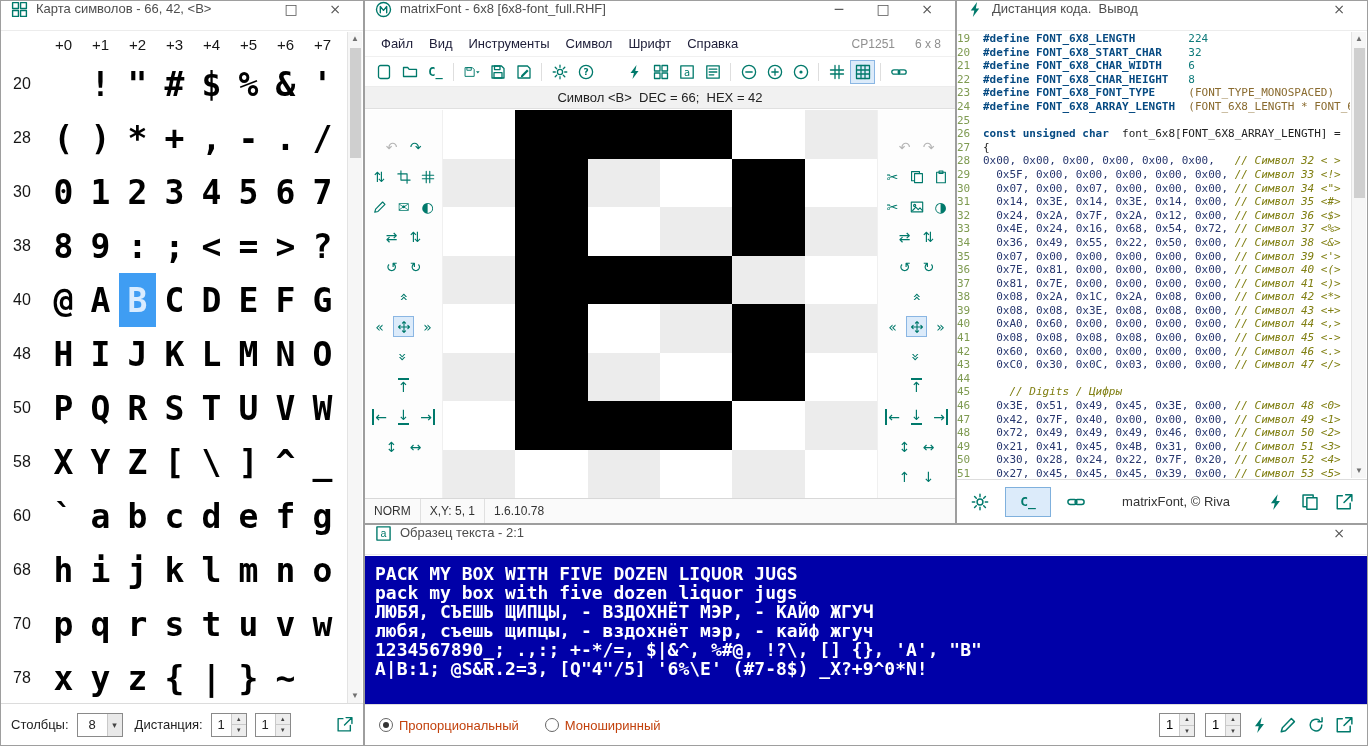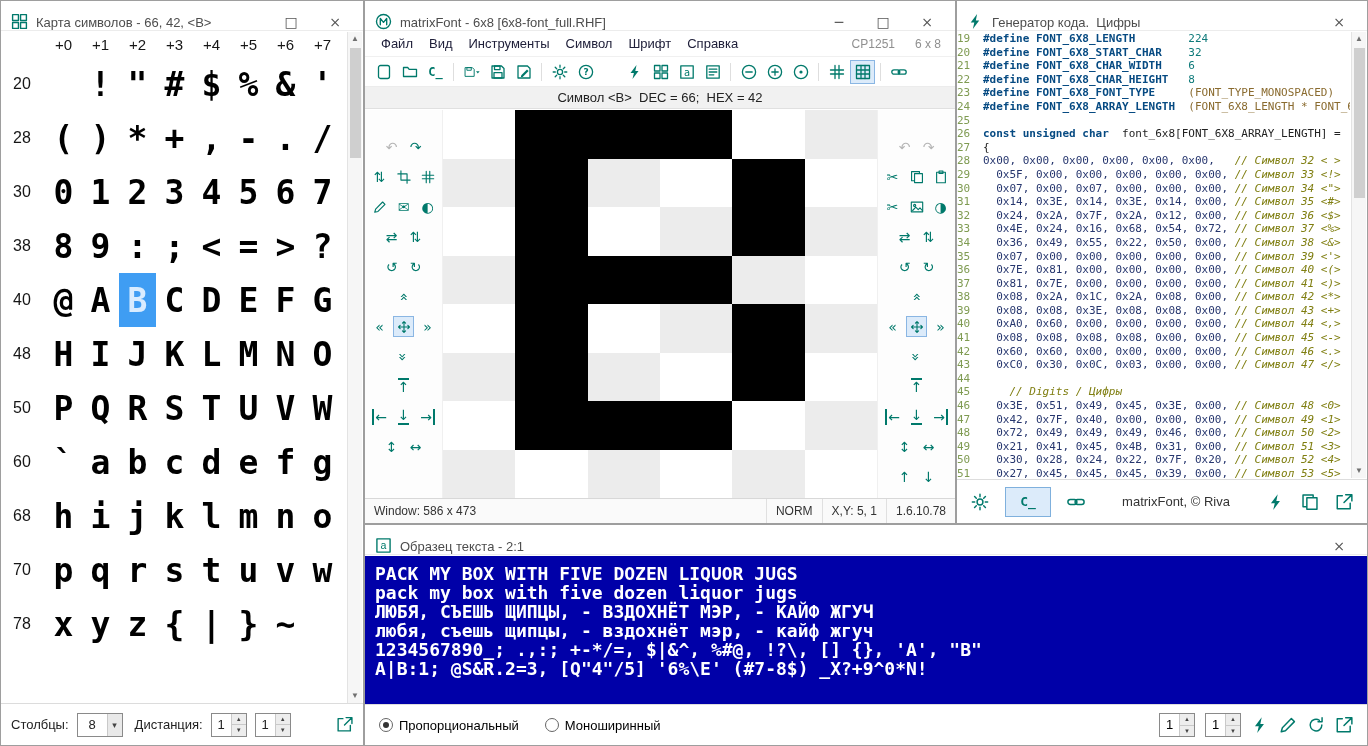--- a/index.html
+++ b/index.html
@@ -6,21 +6,21 @@
   *{box-sizing:border-box}
   html,body{margin:0;padding:0}
   body{width:1368px;height:746px;position:relative;overflow:hidden;background:#e8e8e8;
        font-family:"Liberation Sans",sans-serif;}
   .window{position:absolute;background:#fff;border:1px solid #9e9e9e}
   #win-charmap{left:0;top:0;width:364px;height:746px;z-index:2}
   #win-editor{left:364px;top:0;width:592px;height:524px}
   #win-code{left:956px;top:0;width:412px;height:524px}
   #win-sample{left:364px;top:524px;width:1004px;height:222px}
 
-  .titlebar{height:30px;display:flex;align-items:flex-end;gap:8px;padding:0 10px;background:#fff;
+  .titlebar{height:30px;display:flex;align-items:flex-start;gap:8px;padding:0 10px;background:#fff;
             border-bottom:1px solid #ececec}
   .ttitle{font-size:13px;color:#4d4d4d;white-space:pre}
   .tspace{flex:1}
   .wbtn{width:36px;text-align:center;font-size:14px;color:#555;cursor:default;font-family:"DejaVu Sans",sans-serif}
   .ticon{width:17px;height:17px;color:var(--accent);display:flex;align-items:center;justify-content:center;flex:0 0 auto}
   svg{fill:none;stroke:currentColor;stroke-width:1.3;stroke-linecap:round;stroke-linejoin:round}
   .ticon svg{width:17px;height:17px}
 
   
   .cm-header{display:flex;margin-left:44px;height:26px;align-items:center;font-size:15px;color:#161616}
@@ -114,21 +114,21 @@
           font-family:"DejaVu Sans Mono",monospace;font-weight:bold;font-size:13px;display:flex;
           align-items:center;justify-content:center}
   .credit{font-size:13px;color:#333;margin:8px auto}
 
   
   .sample-area{position:absolute;top:31px;left:0;right:0;height:150px;background:var(--sample-bg);color:#fff;
                font-family:"DejaVu Sans Mono",monospace;font-size:18px;font-weight:bold;padding:8px 10px;
                line-height:19px;white-space:pre;overflow:hidden}
   .sample-footer{position:absolute;left:0;right:0;bottom:0;height:41px;border-top:1px solid #ddd;display:flex;
                  align-items:center;gap:10px;padding:0 14px;background:#fff}
-  .radio-row{display:flex;align-items:center;gap:6px;font-size:13px;color:#000000;margin-right:16px}
+  .radio-row{display:flex;align-items:center;gap:6px;font-size:13px;color:#c2410c;margin-right:16px}
   .rcirc{width:14px;height:14px;border:1px solid #666;border-radius:50%;position:relative;background:#fff;flex:0 0 auto}
   .rcirc.checked::after{content:"";position:absolute;left:3px;top:3px;right:3px;bottom:3px;background:#333;border-radius:50%}
   .sample-footer .icon-btn svg{width:18px;height:18px}
 </style>
 </head>
 <body>
 
 <div class="window" id="win-charmap">
   <div class="titlebar">
     <span class="ticon">
@@ -224,20 +224,31 @@
       <div class="cm-row">
         <span class="cm-rowlabel">50</span>
         <span class="cm-cell">P</span>
         <span class="cm-cell">Q</span>
         <span class="cm-cell">R</span>
         <span class="cm-cell">S</span>
         <span class="cm-cell">T</span>
         <span class="cm-cell">U</span>
         <span class="cm-cell">V</span>
         <span class="cm-cell">W</span>
+      </div>
+      <div class="cm-row">
+        <span class="cm-rowlabel">58</span>
+        <span class="cm-cell">X</span>
+        <span class="cm-cell">Y</span>
+        <span class="cm-cell">Z</span>
+        <span class="cm-cell">[</span>
+        <span class="cm-cell">\</span>
+        <span class="cm-cell">]</span>
+        <span class="cm-cell">^</span>
+        <span class="cm-cell">_</span>
       </div>
       <div class="cm-row">
         <span class="cm-rowlabel">60</span>
         <span class="cm-cell">`</span>
         <span class="cm-cell">a</span>
         <span class="cm-cell">b</span>
         <span class="cm-cell">c</span>
         <span class="cm-cell">d</span>
         <span class="cm-cell">e</span>
         <span class="cm-cell">f</span>
@@ -661,35 +672,34 @@
           <span class="sbtn">↕</span>
           <span class="sbtn">↔</span>
         </div>
         <div class="tgroup">
           <span class="sbtn">↑</span>
           <span class="sbtn">↓</span>
         </div>
       </div>
   </div>
   <div class="statusbar">
-    <span class="sseg first">Window: 586 x 473</span>
     <span class="sseg">NORM</span>
     <span class="sseg">X,Y: 5, 1</span>
     <span class="sseg">1.6.10.78</span>
   </div>
 </div>
 
 <div class="window" id="win-code">
   <div class="titlebar">
     <span class="ticon">
         <svg viewBox="0 0 16 16">
           <path fill="currentColor" stroke="none" d="M9.5 1 3.5 9h3.4l-1.4 6 6-8H8.3z"></path>
         </svg>
       </span>
-    <span class="ttitle">Генератор кода.  Цифры</span>
+    <span class="ttitle">Дистанция кода.  Вывод</span>
     <span class="tspace"></span>
     <span class="wbtn">×</span>
   </div>
   <div class="code-area" id="code-lines"><div class="cline"><span class="ln">19</span><span class="lbody"><span class="kw">#define FONT_6X8_LENGTH</span><span class="plain">        </span><span class="num">224</span></span></div><div class="cline"><span class="ln">20</span><span class="lbody"><span class="kw">#define FONT_6X8_START_CHAR</span><span class="plain">    </span><span class="num">32</span></span></div><div class="cline"><span class="ln">21</span><span class="lbody"><span class="kw">#define FONT_6X8_CHAR_WIDTH</span><span class="plain">    </span><span class="num">6</span></span></div><div class="cline"><span class="ln">22</span><span class="lbody"><span class="kw">#define FONT_6X8_CHAR_HEIGHT</span><span class="plain">   </span><span class="num">8</span></span></div><div class="cline"><span class="ln">23</span><span class="lbody"><span class="kw">#define FONT_6X8_FONT_TYPE</span><span class="plain">     </span><span class="mac">(FONT_TYPE_MONOSPACED)</span></span></div><div class="cline"><span class="ln">24</span><span class="lbody"><span class="kw">#define FONT_6X8_ARRAY_LENGTH</span><span class="plain">  </span><span class="mac">(FONT_6X8_LENGTH * FONT_6X8_CHAR_WIDTH)</span></span></div><div class="cline"><span class="ln">25</span><span class="lbody"></span></div><div class="cline"><span class="ln">26</span><span class="lbody"><span class="kw">const unsigned char</span><span class="plain">  font_6x8[FONT_6X8_ARRAY_LENGTH] =</span></span></div><div class="cline"><span class="ln">27</span><span class="lbody"><span class="plain">{</span></span></div><div class="cline"><span class="ln">28</span><span class="lbody"><span class="hex">0x00, 0x00, 0x00, 0x00, 0x00, 0x00,</span><span class="plain">   </span><span class="com">// Символ 32 &lt; &gt;</span></span></div><div class="cline"><span class="ln">29</span><span class="lbody"><span class="hex">  0x5F, 0x00, 0x00, 0x00, 0x00, 0x00,</span><span class="plain"> </span><span class="com">// Символ 33 &lt;!&gt;</span></span></div><div class="cline"><span class="ln">30</span><span class="lbody"><span class="hex">  0x07, 0x00, 0x07, 0x00, 0x00, 0x00,</span><span class="plain"> </span><span class="com">// Символ 34 &lt;"&gt;</span></span></div><div class="cline"><span class="ln">31</span><span class="lbody"><span class="hex">  0x14, 0x3E, 0x14, 0x3E, 0x14, 0x00,</span><span class="plain"> </span><span class="com">// Символ 35 &lt;#&gt;</span></span></div><div class="cline"><span class="ln">32</span><span class="lbody"><span class="hex">  0x24, 0x2A, 0x7F, 0x2A, 0x12, 0x00,</span><span class="plain"> </span><span class="com">// Символ 36 &lt;$&gt;</span></span></div><div class="cline"><span class="ln">33</span><span class="lbody"><span class="hex">  0x4E, 0x24, 0x16, 0x68, 0x54, 0x72,</span><span class="plain"> </span><span class="com">// Символ 37 &lt;%&gt;</span></span></div><div class="cline"><span class="ln">34</span><span class="lbody"><span class="hex">  0x36, 0x49, 0x55, 0x22, 0x50, 0x00,</span><span class="plain"> </span><span class="com">// Символ 38 &lt;&amp;&gt;</span></span></div><div class="cline"><span class="ln">35</span><span class="lbody"><span class="hex">  0x07, 0x00, 0x00, 0x00, 0x00, 0x00,</span><span class="plain"> </span><span class="com">// Символ 39 &lt;'&gt;</span></span></div><div class="cline"><span class="ln">36</span><span class="lbody"><span class="hex">  0x7E, 0x81, 0x00, 0x00, 0x00, 0x00,</span><span class="plain"> </span><span class="com">// Символ 40 &lt;(&gt;</span></span></div><div class="cline"><span class="ln">37</span><span class="lbody"><span class="hex">  0x81, 0x7E, 0x00, 0x00, 0x00, 0x00,</span><span class="plain"> </span><span class="com">// Символ 41 &lt;)&gt;</span></span></div><div class="cline"><span class="ln">38</span><span class="lbody"><span class="hex">  0x08, 0x2A, 0x1C, 0x2A, 0x08, 0x00,</span><span class="plain"> </span><span class="com">// Символ 42 &lt;*&gt;</span></span></div><div class="cline"><span class="ln">39</span><span class="lbody"><span class="hex">  0x08, 0x08, 0x3E, 0x08, 0x08, 0x00,</span><span class="plain"> </span><span class="com">// Символ 43 &lt;+&gt;</span></span></div><div class="cline"><span class="ln">40</span><span class="lbody"><span class="hex">  0xA0, 0x60, 0x00, 0x00, 0x00, 0x00,</span><span class="plain"> </span><span class="com">// Символ 44 &lt;,&gt;</span></span></div><div class="cline"><span class="ln">41</span><span class="lbody"><span class="hex">  0x08, 0x08, 0x08, 0x08, 0x00, 0x00,</span><span class="plain"> </span><span class="com">// Символ 45 &lt;-&gt;</span></span></div><div class="cline"><span class="ln">42</span><span class="lbody"><span class="hex">  0x60, 0x60, 0x00, 0x00, 0x00, 0x00,</span><span class="plain"> </span><span class="com">// Символ 46 &lt;.&gt;</span></span></div><div class="cline"><span class="ln">43</span><span class="lbody"><span class="hex">  0xC0, 0x30, 0x0C, 0x03, 0x00, 0x00,</span><span class="plain"> </span><span class="com">// Символ 47 &lt;/&gt;</span></span></div><div class="cline"><span class="ln">44</span><span class="lbody"></span></div><div class="cline"><span class="ln">45</span><span class="lbody"><span class="com">    // Digits / Цифры</span></span></div><div class="cline"><span class="ln">46</span><span class="lbody"><span class="hex">  0x3E, 0x51, 0x49, 0x45, 0x3E, 0x00,</span><span class="plain"> </span><span class="com">// Символ 48 &lt;0&gt;</span></span></div><div class="cline"><span class="ln">47</span><span class="lbody"><span class="hex">  0x42, 0x7F, 0x40, 0x00, 0x00, 0x00,</span><span class="plain"> </span><span class="com">// Символ 49 &lt;1&gt;</span></span></div><div class="cline"><span class="ln">48</span><span class="lbody"><span class="hex">  0x72, 0x49, 0x49, 0x49, 0x46, 0x00,</span><span class="plain"> </span><span class="com">// Символ 50 &lt;2&gt;</span></span></div><div class="cline"><span class="ln">49</span><span class="lbody"><span class="hex">  0x21, 0x41, 0x45, 0x4B, 0x31, 0x00,</span><span class="plain"> </span><span class="com">// Символ 51 &lt;3&gt;</span></span></div><div class="cline"><span class="ln">50</span><span class="lbody"><span class="hex">  0x30, 0x28, 0x24, 0x22, 0x7F, 0x20,</span><span class="plain"> </span><span class="com">// Символ 52 &lt;4&gt;</span></span></div><div class="cline"><span class="ln">51</span><span class="lbody"><span class="hex">  0x27, 0x45, 0x45, 0x45, 0x39, 0x00,</span><span class="plain"> </span><span class="com">// Символ 53 &lt;5&gt;</span></span></div></div>
   <div class="vscroll">
     <span class="sarr">▲</span>
     <span class="sthumb" style="height:150px"></span>
     <span class="sarr bottom">▼</span>
   </div>
   <div class="code-footer">

